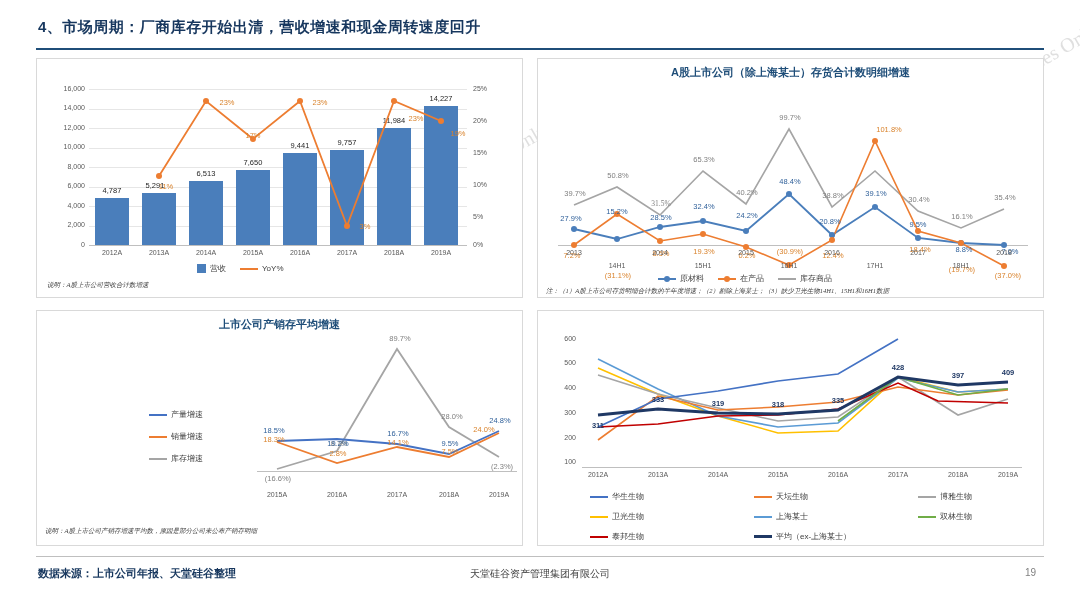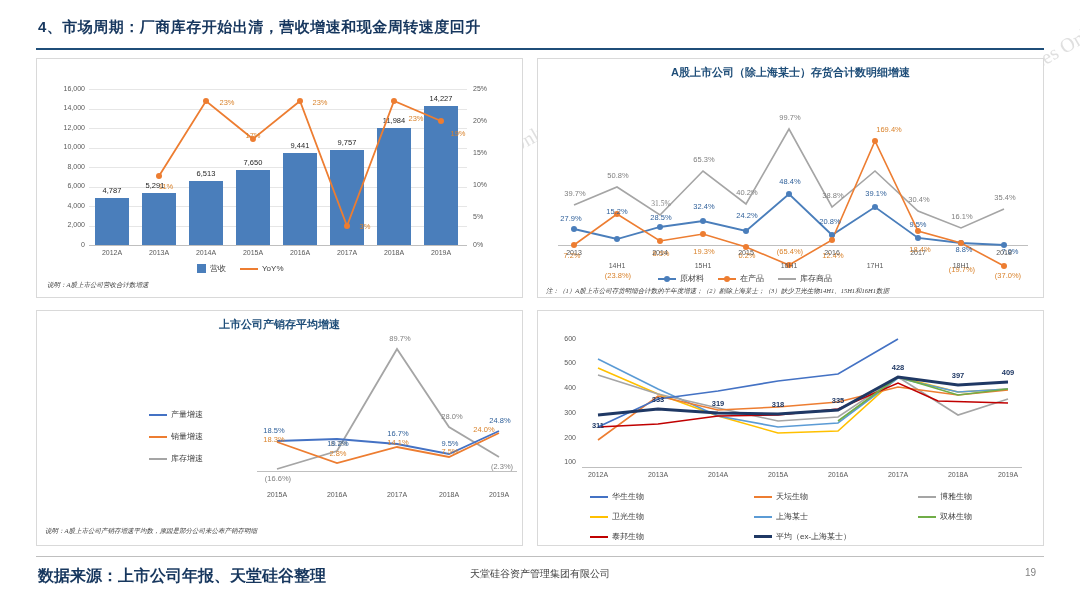--- a/index.html
+++ b/index.html
@@ -73,21 +73,21 @@
   .legend { position:absolute; display:flex; flex-wrap:wrap; gap:4px 14px; }
   .legend-item { display:flex; align-items:center; gap:4px; font-size:8px; color:#404040; white-space:nowrap; }
   .swatch-line { width:18px; height:2px; display:inline-block; }
   .swatch-box { width:9px; height:9px; display:inline-block; }
   .swatch-marker { position:relative; width:18px; height:9px; display:inline-block; }
   .swatch-marker i { position:absolute; left:0; top:4px; width:18px; height:2px; }
   .swatch-marker b { position:absolute; left:6px; top:2px; width:6px; height:6px; border-radius:50%; }
 
   
   .footer-rule { position:absolute; left:36px; top:556px; width:1008px; height:1px; background:#bfbfbf; }
-  .footer-left { position:absolute; left:38px; top:566px; font-size:16px; font-weight:bold; color:#17375e; }
+  .footer-left { position:absolute; left:38px; top:566px; font-size:11px; font-weight:bold; color:#17375e; }
   .footer-center { position:absolute; left:0; right:0; top:567px; text-align:center; font-size:10px; color:#404040; }
   .footer-page { position:absolute; right:44px; top:567px; font-size:10px; color:#808080; }
 
   
   .wm {
     position:absolute;
     font-family:"Liberation Serif", serif;
     color:rgba(140,140,140,0.28);
     font-size:20px;
     white-space:nowrap;
@@ -258,27 +258,27 @@
       <div class="dlabel blue" style="left:146px; top:143px; width:40px;">32.4%</div>
       <div class="dlabel blue" style="left:189px; top:152px; width:40px;">24.2%</div>
       <div class="dlabel blue" style="left:232px; top:118px; width:40px;">48.4%</div>
       <div class="dlabel blue" style="left:272px; top:158px; width:40px;">20.8%</div>
       <div class="dlabel blue" style="left:318px; top:130px; width:40px;">39.1%</div>
       <div class="dlabel blue" style="left:360px; top:161px; width:40px;">9.5%</div>
       <div class="dlabel blue" style="left:406px; top:186px; width:40px;">8.8%</div>
       <div class="dlabel blue" style="left:452px; top:188px; width:40px;">7.0%</div>
 
       <div class="dlabel orange" style="left:14px;  top:192px; width:40px;">7.2%</div>
-      <div class="dlabel orange" style="left:58px;  top:212px; width:44px;">(23.8%)</div>
+      <div class="dlabel orange" style="left:58px;  top:212px; width:44px;">(31.1%)</div>
       <div class="dlabel orange" style="left:103px; top:190px; width:40px;">8.5%</div>
       <div class="dlabel orange" style="left:146px; top:188px; width:40px;">19.3%</div>
       <div class="dlabel orange" style="left:189px; top:192px; width:40px;">0.2%</div>
-      <div class="dlabel orange" style="left:228px; top:188px; width:48px;">(65.4%)</div>
+      <div class="dlabel orange" style="left:228px; top:188px; width:48px;">(30.9%)</div>
       <div class="dlabel orange" style="left:275px; top:192px; width:40px;">12.4%</div>
-      <div class="dlabel orange" style="left:327px; top:66px;  width:48px;">169.4%</div>
+      <div class="dlabel orange" style="left:327px; top:66px;  width:48px;">101.8%</div>
       <div class="dlabel orange" style="left:362px; top:186px; width:40px;">18.4%</div>
       <div class="dlabel orange" style="left:400px; top:206px; width:48px;">(19.7%)</div>
       <div class="dlabel orange" style="left:446px; top:212px; width:48px;">(37.0%)</div>
 
       <div class="tick-label xlab" style="left:16px;  top:190px; width:40px;">2013</div>
       <div class="tick-label xlab" style="left:59px;  top:203px; width:40px;">14H1</div>
       <div class="tick-label xlab" style="left:102px; top:190px; width:40px;">2014</div>
       <div class="tick-label xlab" style="left:145px; top:203px; width:40px;">15H1</div>
       <div class="tick-label xlab" style="left:188px; top:190px; width:40px;">2015</div>
       <div class="tick-label xlab" style="left:231px; top:203px; width:40px;">16H1</div>

